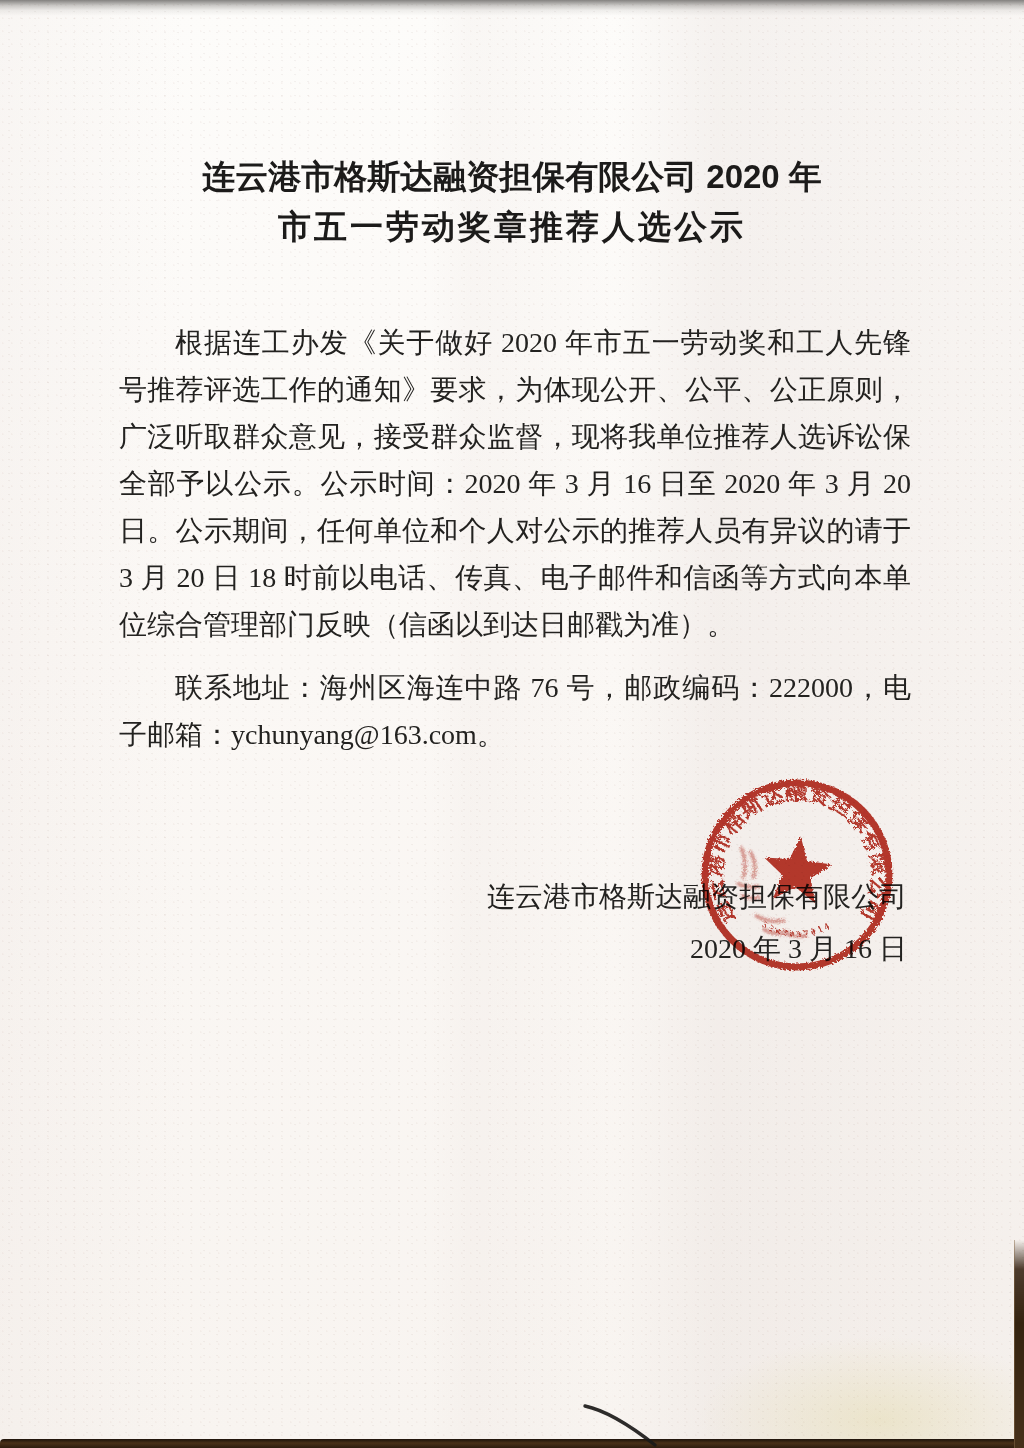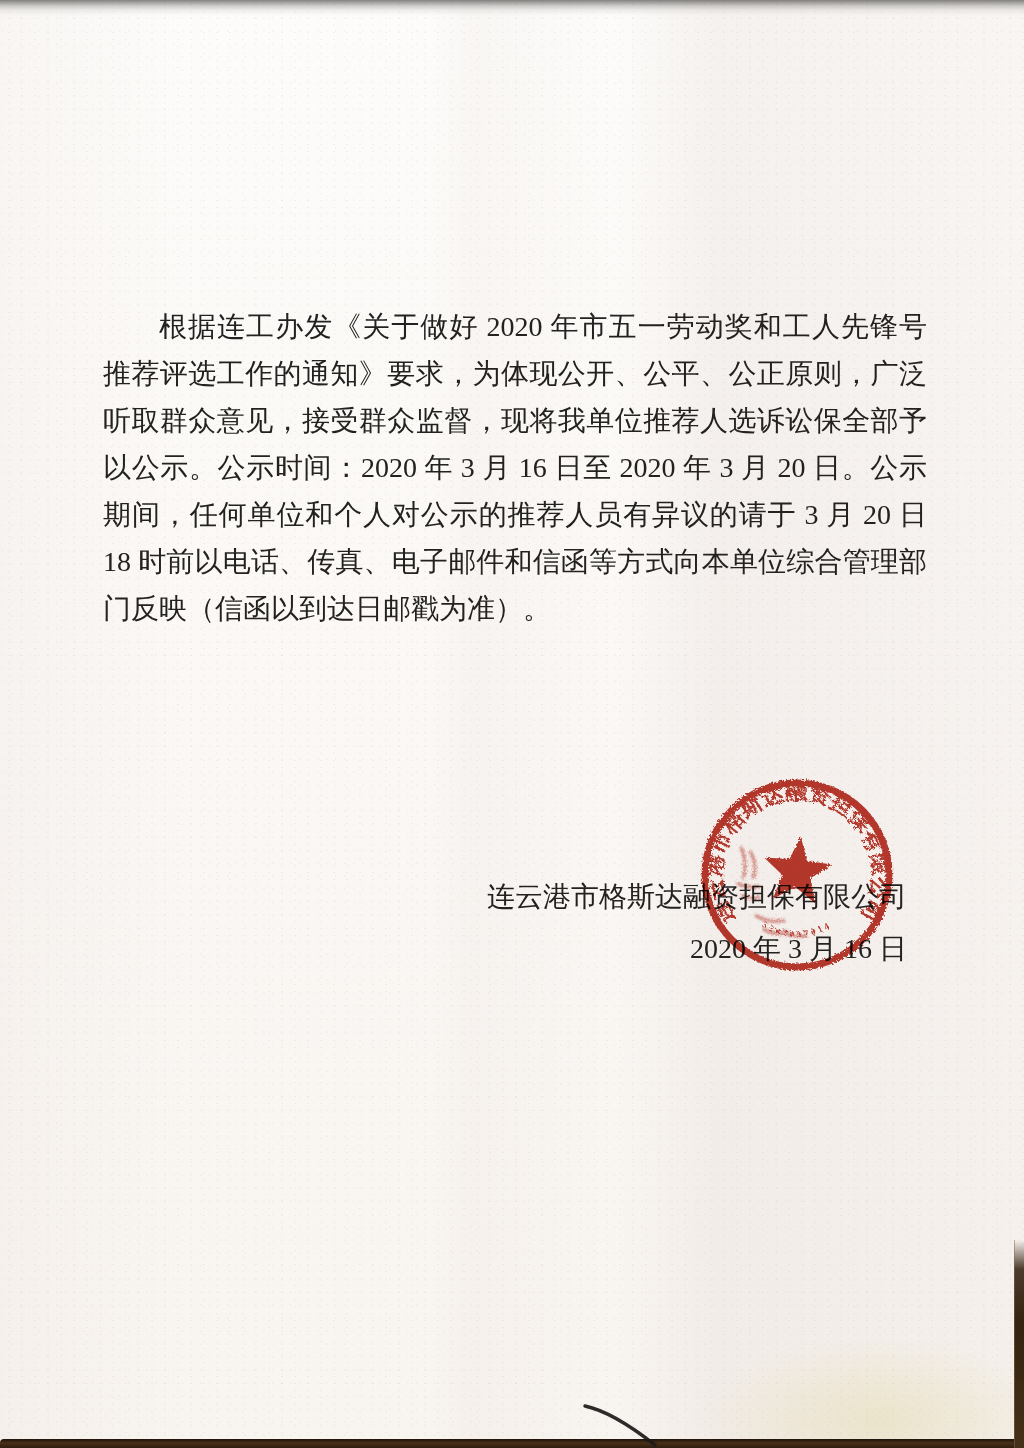--- a/index.html
+++ b/index.html
@@ -47,21 +47,21 @@
     font-size: 33px; line-height: 50px;
   }
   .title-block .t2 { letter-spacing: 3px; }
 
   
   .body-block {
     position: absolute; left: 103px; top: 303px; width: 824px;
     font-size: 28px; line-height: 47px; color: #232220;
     text-align: justify;
   }
-  .body-block p { margin: 0; text-indent: 56px; }
+  .body-block p { margin: 16px; text-indent: 56px; }
 
   
   .signature-block {
     position: absolute; left: 0; top: 871px; width: 907px;
     text-align: right;
     font-size: 28px; line-height: 52px; color: #232220;
   }
 
   
   .stamp {
@@ -77,23 +77,28 @@
 </style>
 </head>
 <body>
 
 <div class="page">
 
   <div class="edge-top"></div>
   <div class="edge-bottom"></div>
   <div class="edge-right"></div>
 
+  <div class="title-block">
+    <div class="t1">连云港市格斯达融资担保有限公司 2020 年</div>
+    <div class="t2">市五一劳动奖章推荐人选公示</div>
+  </div>
 
   <div class="body-block">
     <p>根据连工办发《关于做好 2020 年市五一劳动奖和工人先锋号推荐评选工作的通知》要求，为体现公开、公平、公正原则，广泛听取群众意见，接受群众监督，现将我单位推荐人选诉讼保全部予以公示。公示时间：2020 年 3 月 16 日至 2020 年 3 月 20 日。公示期间，任何单位和个人对公示的推荐人员有异议的请于 3 月 20 日 18 时前以电话、传真、电子邮件和信函等方式向本单位综合管理部门反映（信函以到达日邮戳为准）。</p>
+    <p>联系地址：海州区海连中路 76 号，邮政编码：222000，电子邮箱：ychunyang@163.com。</p>
   </div>
 
   <div class="signature-block">
     <div>连云港市格斯达融资担保有限公司</div>
     <div>2020 年 3 月 16 日</div>
   </div>
 
   <svg class="stamp" viewBox="0 0 200 200" xmlns="http://www.w3.org/2000/svg">
     <defs>
       <filter id="grunge" x="-10%" y="-10%" width="120%" height="120%">

